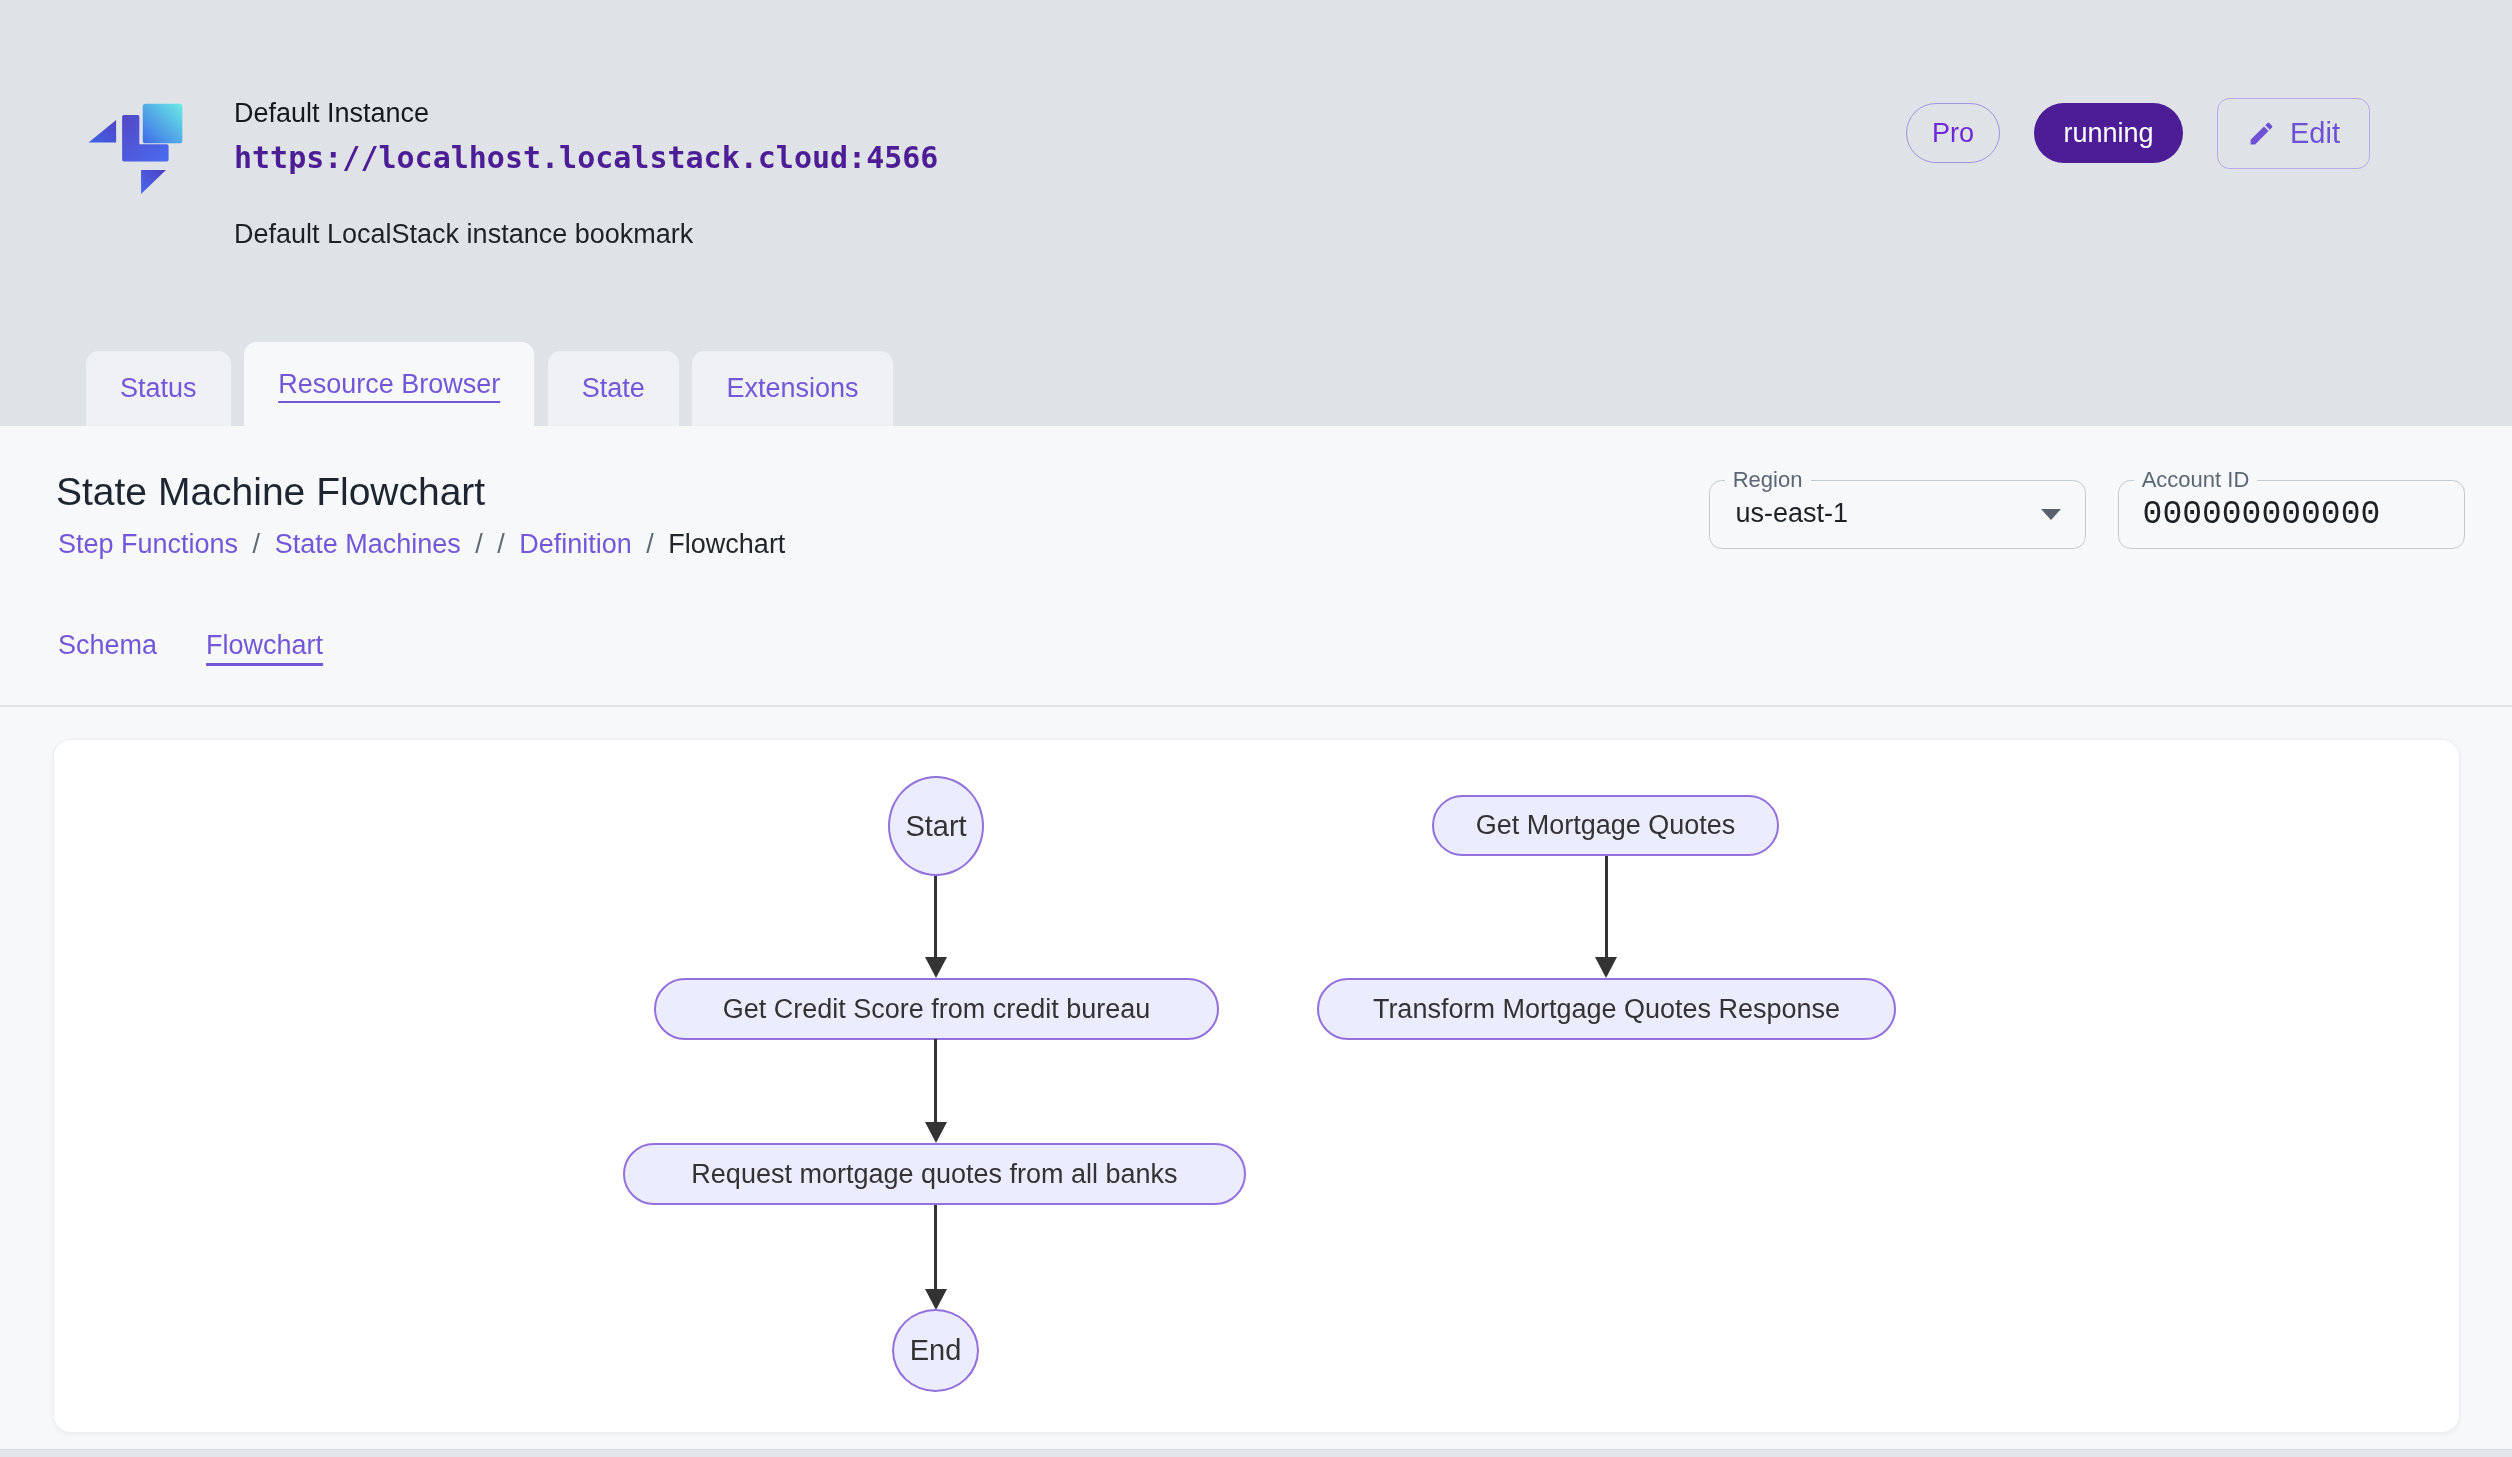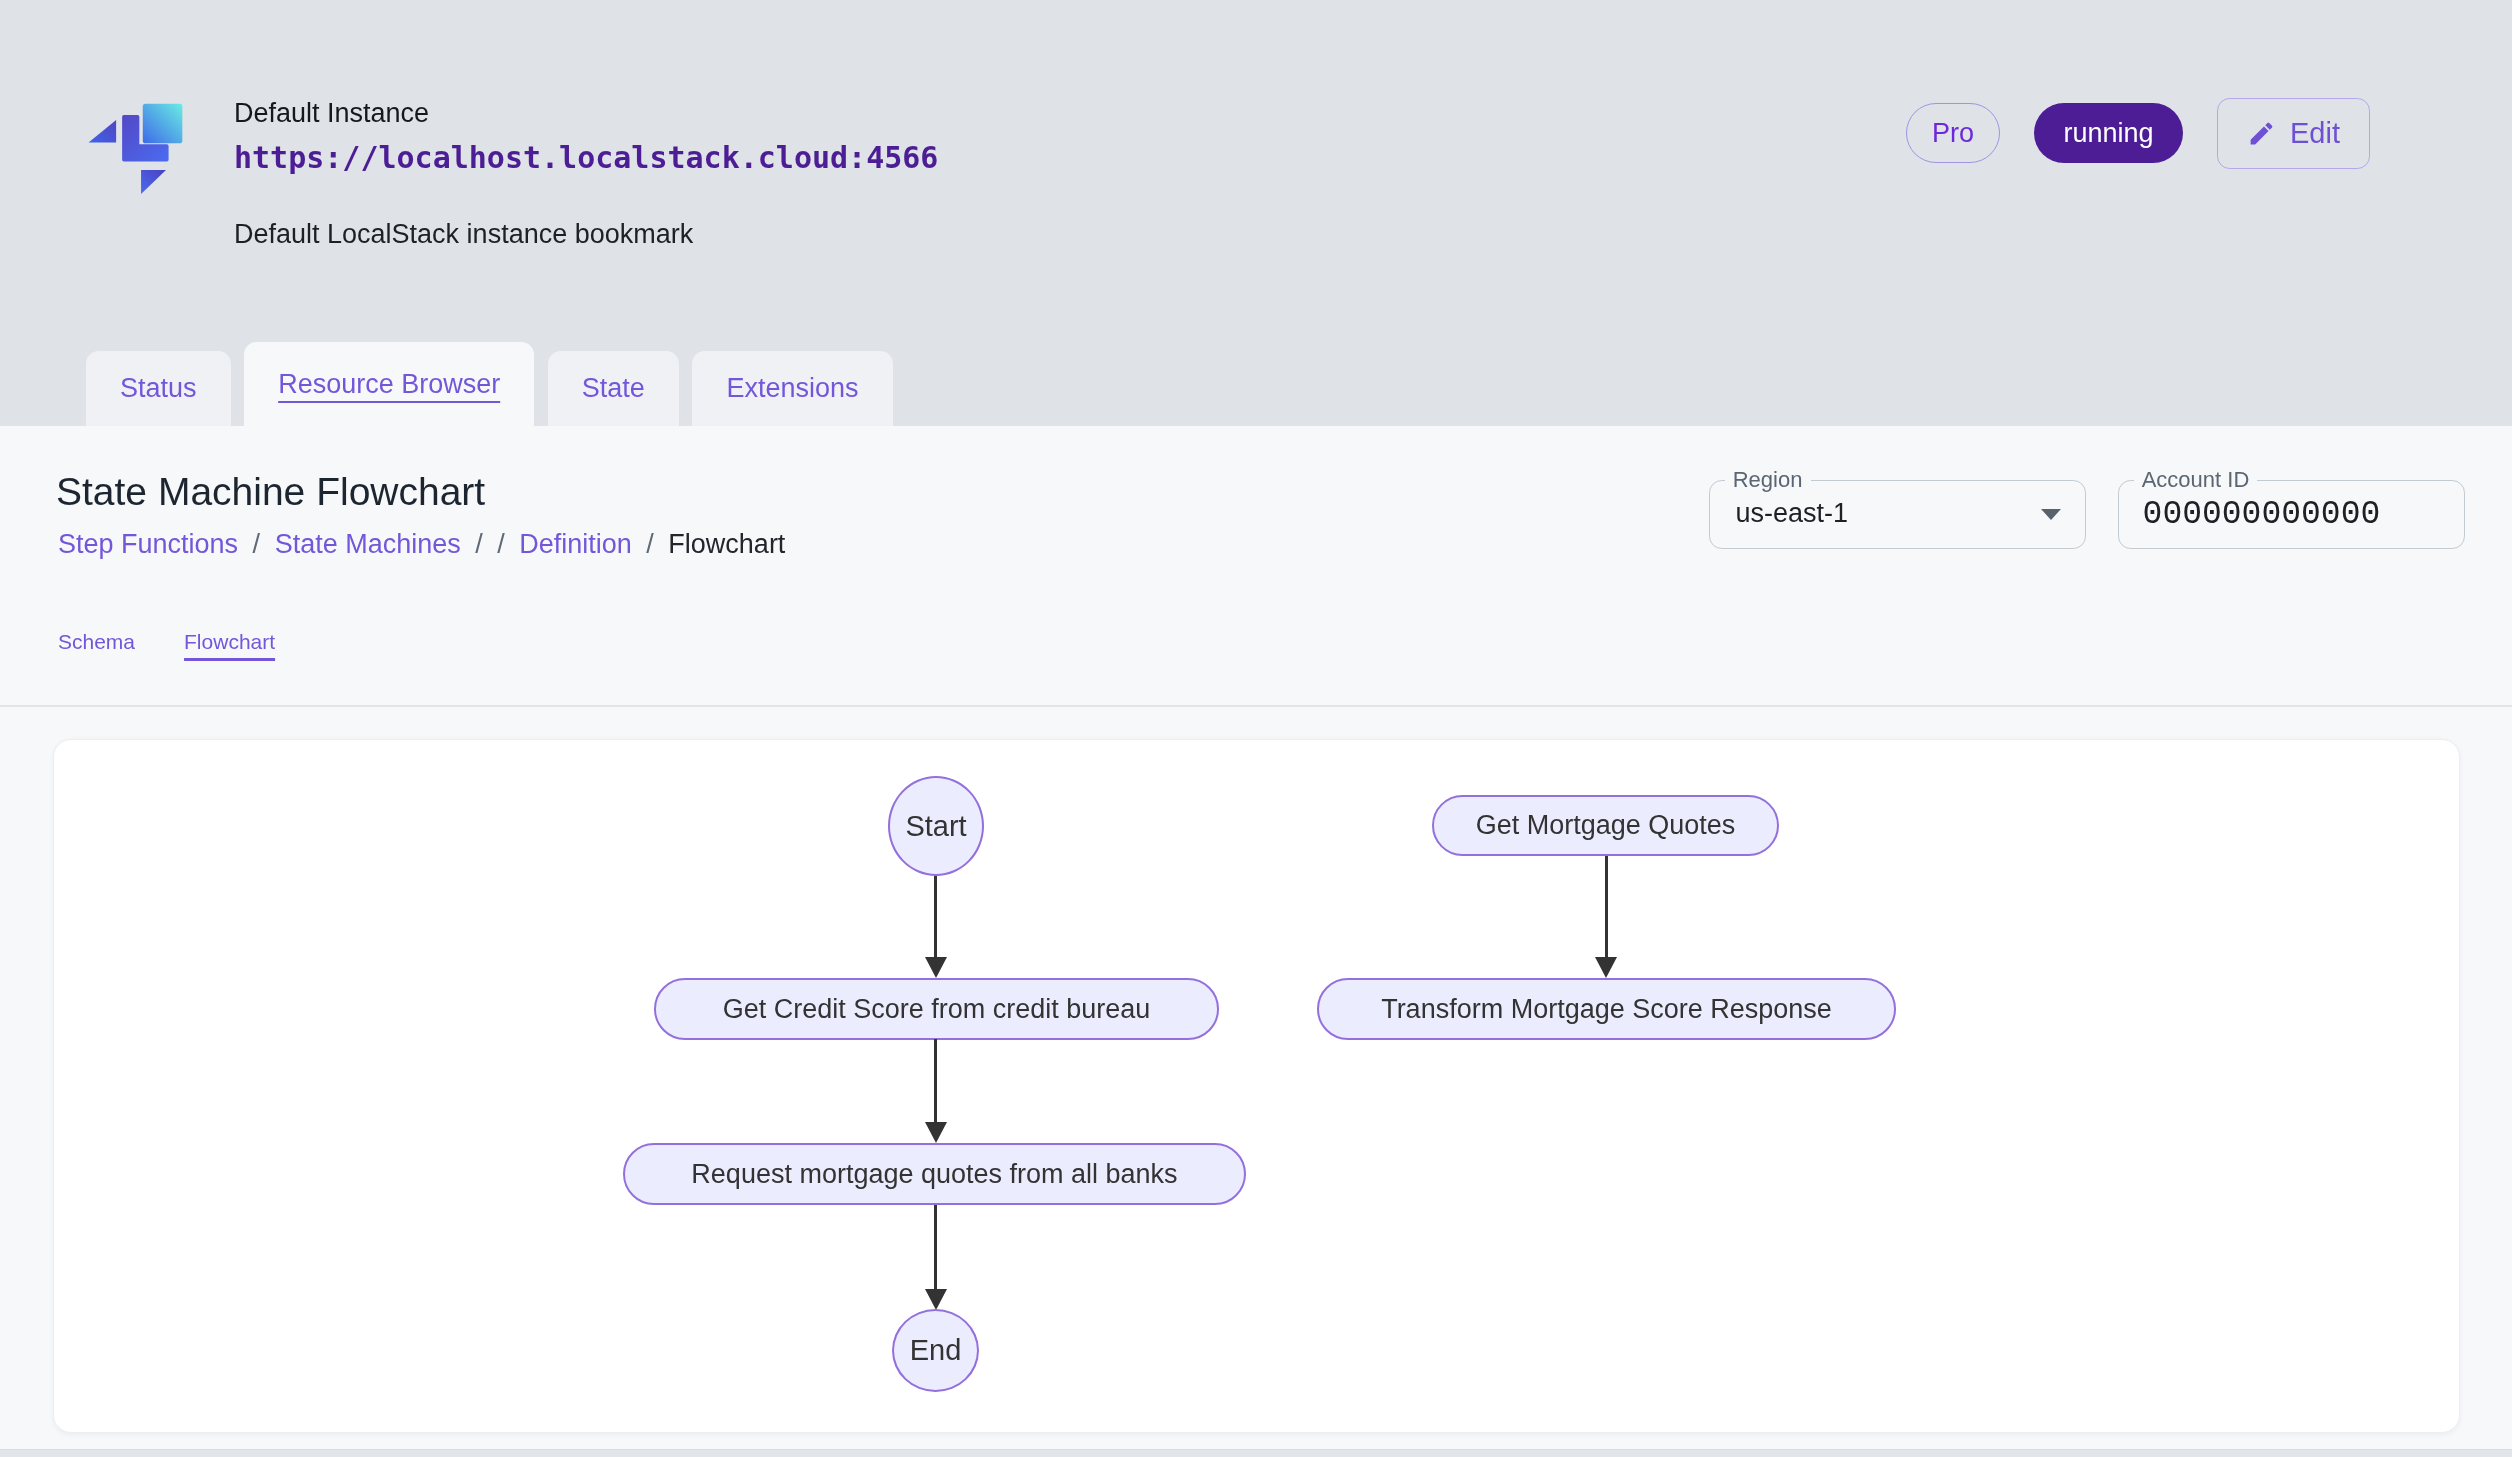--- a/index.html
+++ b/index.html
@@ -65,21 +65,21 @@
   .field-region .fvalue { position:absolute; left:25.4px; top:0; line-height:65px; font-size:27px; color:#1d2126; }
   .caret { position:absolute; right:23.6px; top:28px; width:0; height:0;
     border-left:10px solid transparent; border-right:10px solid transparent; border-top:11.8px solid #57626d; }
   .field-account { left:2118px; top:54px; width:347px; }
   .field-account input {
     width:100%; height:100%; border:none; outline:none; background:transparent;
     font-family:Liberation Mono, monospace; font-size:33px; color:#1d2126; padding:0 23.6px;
   }
 
   
-  .subtabs { position:absolute; left:58px; top:204px; display:flex; gap:49px; font-size:21px; }
+  .subtabs { position:absolute; left:58px; top:204px; display:flex; gap:49px; font-size:27px; }
   .subtab { color:#7457d9; cursor:pointer; padding-bottom:11px; }
   .subtab.active { text-decoration:underline; text-decoration-thickness:2.7px; text-underline-offset:9px; }
   .divider { position:absolute; left:0; top:279px; width:2512px; height:1.8px; background:#e1e4e8; }
 
   
   .card {
     position:absolute; left:53px; top:313px; width:2407px; height:694px;
     background:#ffffff; border:0.9px solid #eceef1; border-radius:18px;
     box-shadow:0 1.8px 5.4px rgba(30,40,60,0.05);
   }
@@ -200,20 +200,20 @@
       <div class="edge-shaft" style="left:880px; top:465px; height:85px;"></div>
       <div class="edge-head" style="left:871px; top:549px;"></div>
 
       <div class="node terminal" style="left:838px; top:569px; width:87px; height:83px;">End</div>
 
       <div class="node pill" style="left:1378px; top:55px; width:347px; height:61px;">Get Mortgage Quotes</div>
 
       <div class="edge-shaft" style="left:1551px; top:116px; height:102px;"></div>
       <div class="edge-head" style="left:1541px; top:217px;"></div>
 
-      <div class="node pill" style="left:1263px; top:238px; width:579px; height:62px;">Transform Mortgage Score Response</div>
+      <div class="node pill" style="left:1263px; top:238px; width:579px; height:62px;">Transform Mortgage Quotes Response</div>
 
     </div>
   </div>
 
   <div class="bottom-strip"></div>
 </div>
 
 
 </body></html>

